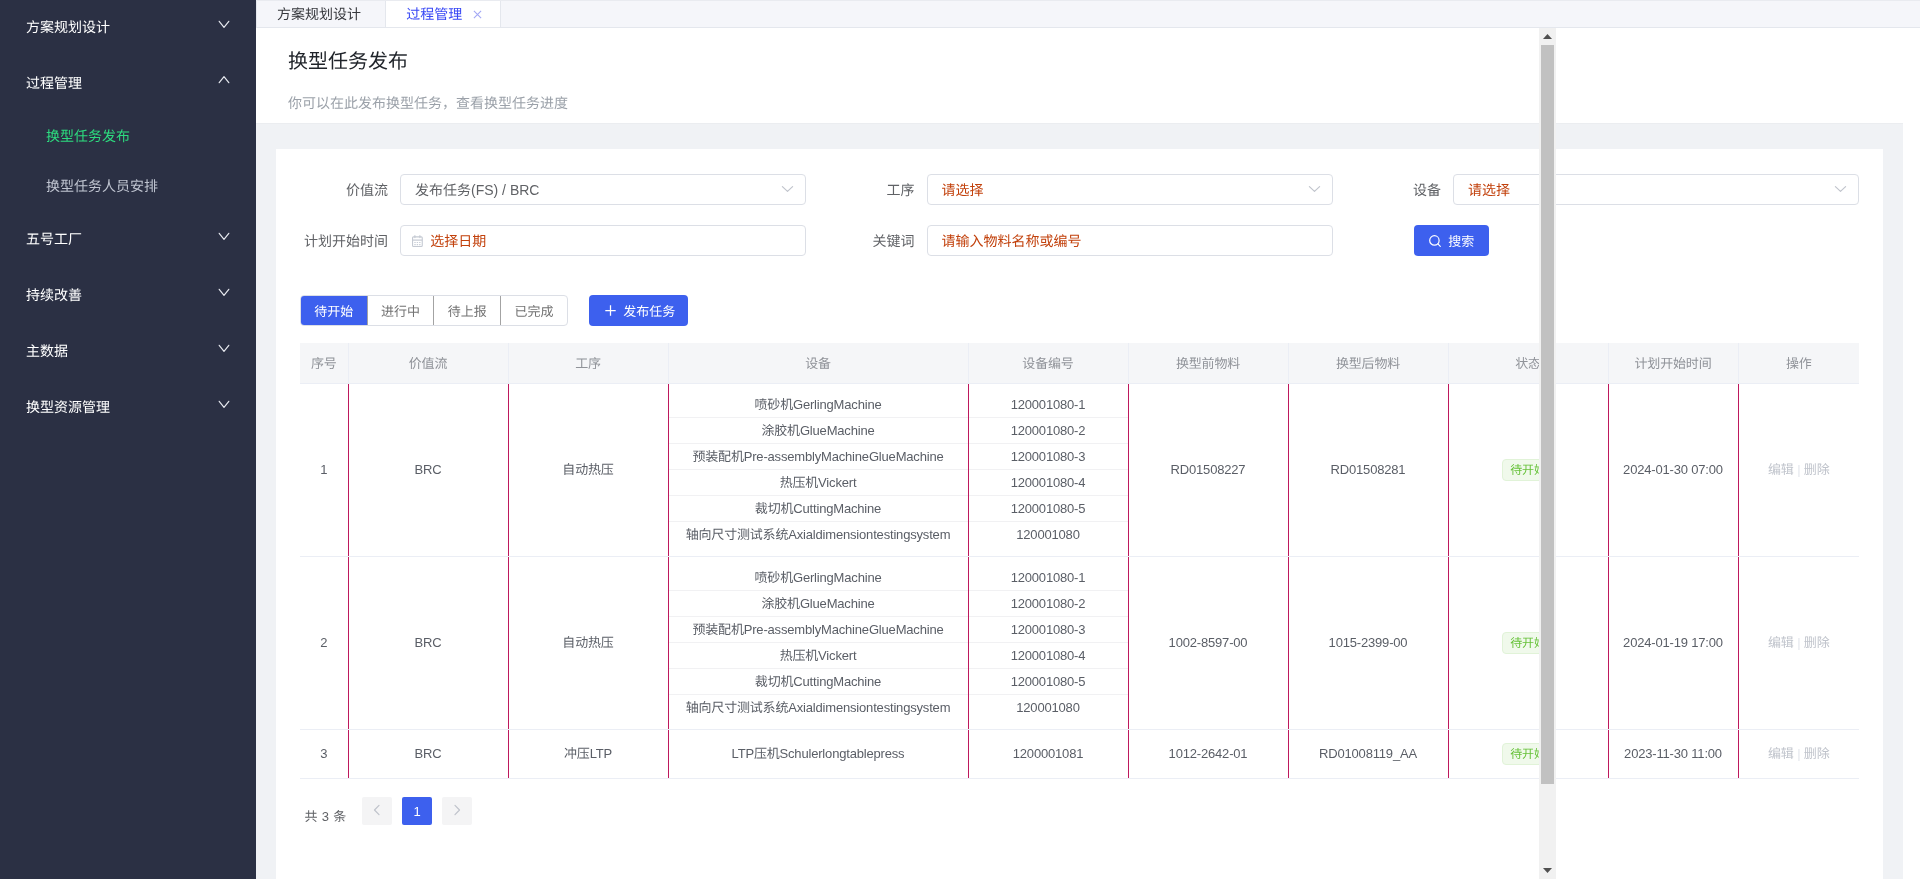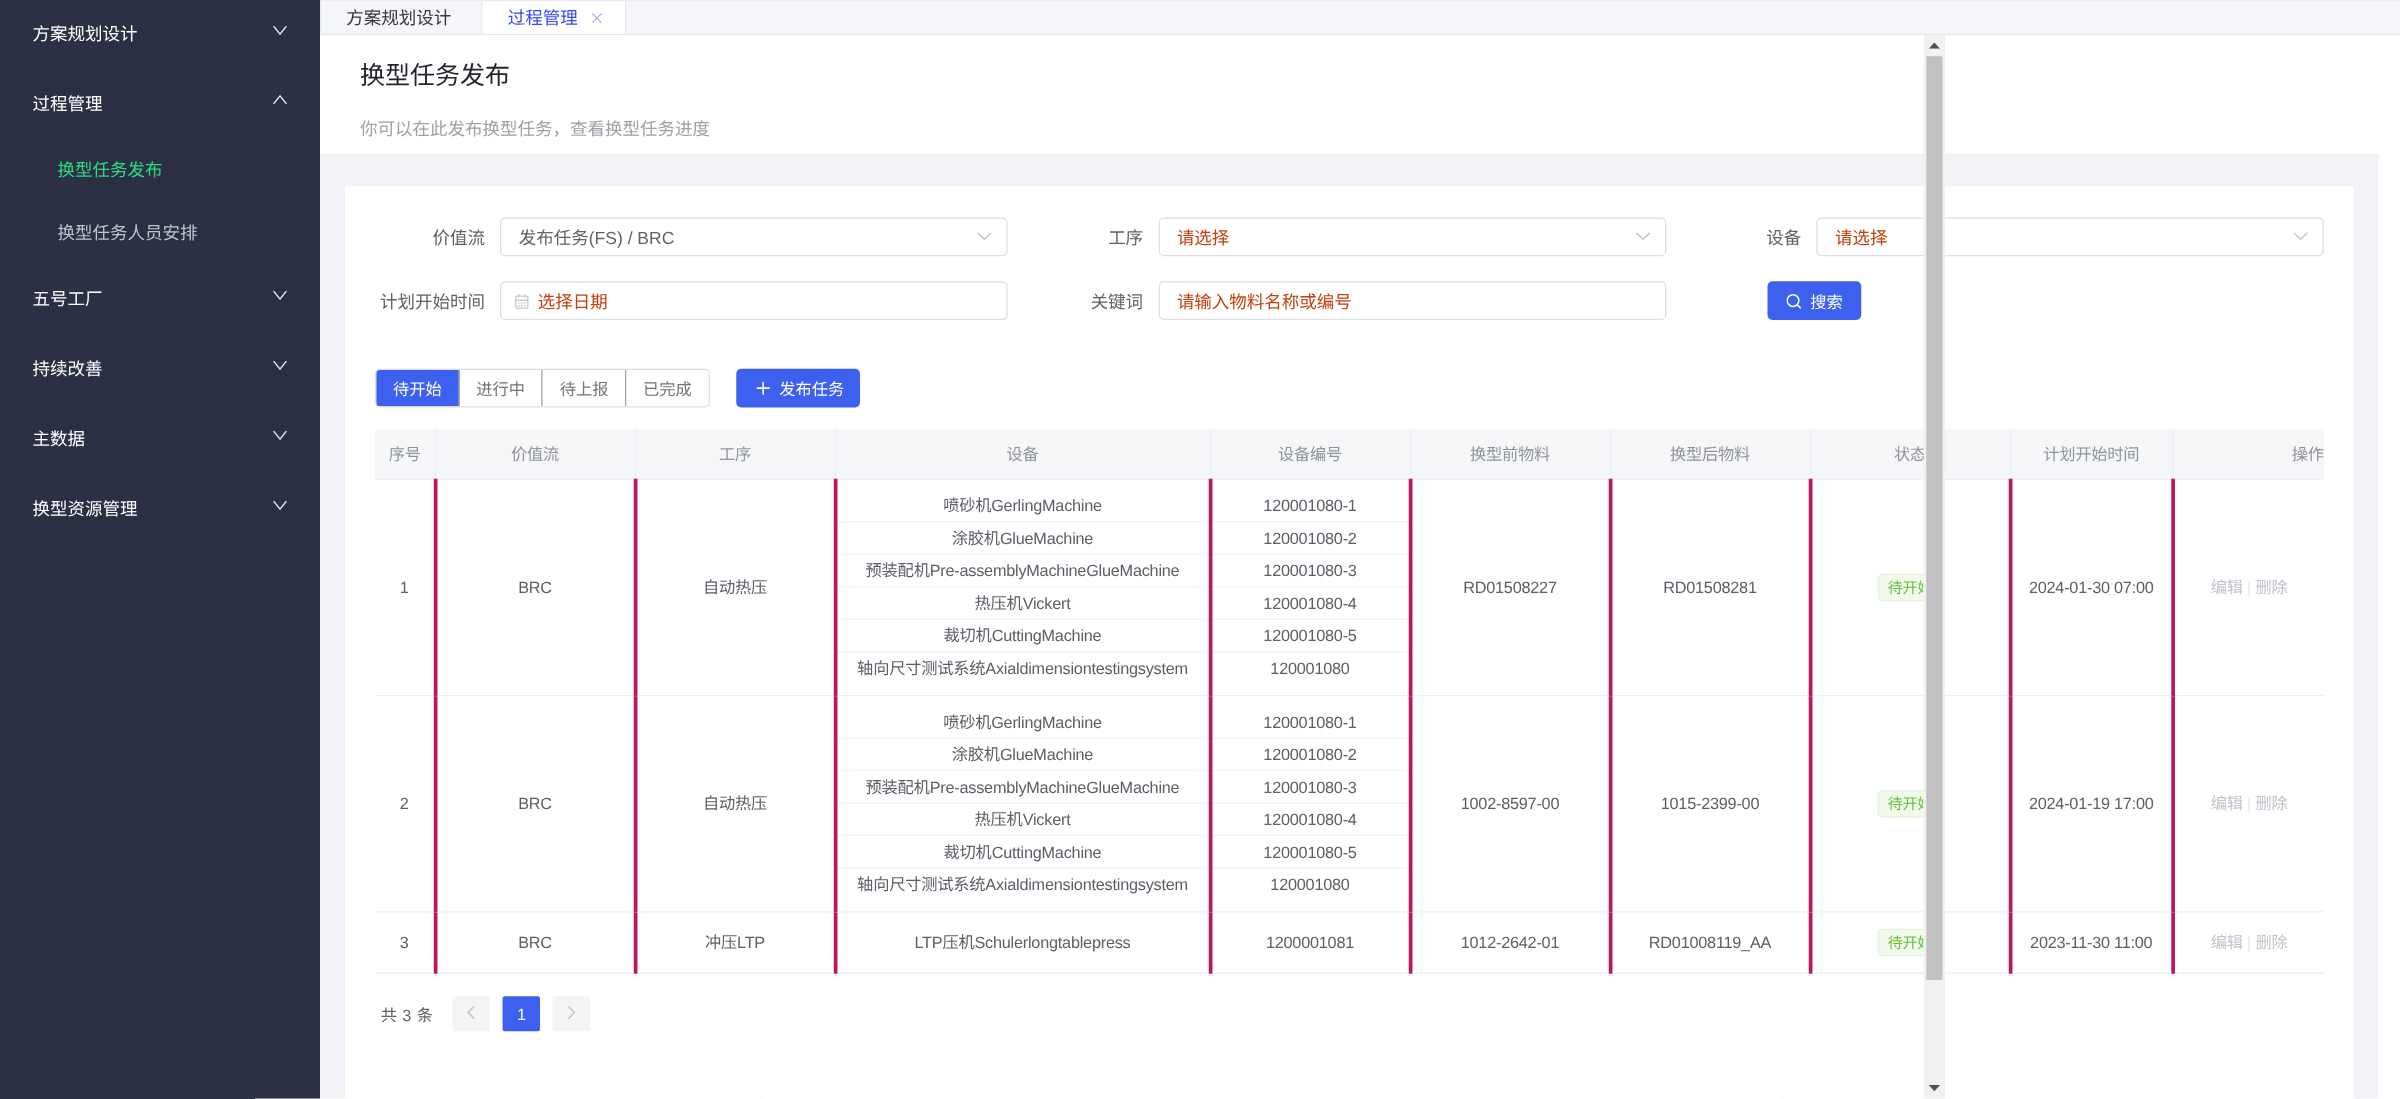--- a/index.html
+++ b/index.html
@@ -53,33 +53,33 @@
 .seg-item:first-child{border-left:none;}
 .seg-item.active{background:#3d60ee;color:#fff;}
 .btn-publish{margin-left:21.5px;height:31px;background:#3d60ee;border-radius:4px;color:#fff;font-size:13px;display:flex;align-items:center;padding:0 13px 0 16px;cursor:pointer;line-height:1;}
 .btn-publish .picon{margin-right:7px;display:block;line-height:0;}
 .btn-publish>span:last-child{position:relative;top:1px;}
 .btn-search>span:last-child{position:relative;top:-0.5px;}
 
 
 .tbl{width:1559px;border-collapse:collapse;table-layout:fixed;margin-top:17px;font-size:13px;color:#5a5e66;letter-spacing:-0.18px;}
 .tbl th{height:40px;background:#f5f6f8;color:#909399;font-weight:normal;border-bottom:1px solid #ebeef5;border-right:1px solid #ebeef5;}
-.tbl th:last-child{border-right:none;text-align:right;}
-.tbl td{border-bottom:1px solid #ebeef5;border-right:3px solid #be185d;text-align:center;padding:11px 0;line-height:26px;}
+.tbl th:last-child{border-right:none;}
+.tbl td{border-bottom:1px solid #ebeef5;border-right:1px solid #be185d;text-align:center;padding:11px 0;line-height:26px;}
 .tbl td:last-child{border-right:none;}
 
 .subcell{padding:8px 0 !important;vertical-align:middle;}
 .subrow{height:26px;line-height:26px;border-bottom:1px solid #f1f1f3;}
 .subrow:last-child{border-bottom:none;}
 .tag{display:inline-block;height:22px;line-height:20px;padding:0 7.5px;font-size:12px;color:#67c23a;background:#f0f9eb;border:1px solid #e1f3d8;border-radius:4px;}
 .op a{color:#c0c4cc;text-decoration:none;cursor:pointer;}
 .op .bar{color:#e4e7ed;margin:0 3.5px;}
 
 
-.pager{display:flex;align-items:center;margin-top:18.5px;font-size:13px;color:#606266;padding-left:4.5px;}
+.pager{display:flex;align-items:flex-end;margin-top:18.5px;font-size:13px;color:#606266;padding-left:4.5px;}
 .pg-total{margin-right:15.5px;letter-spacing:0.35px;}
 .pg-btn{width:30px;height:28px;background:#f4f4f5;border-radius:2px;display:flex;align-items:center;justify-content:center;margin-right:10px;cursor:pointer;color:#c0c4cc;}
 .pg-num{width:30px;height:28px;background:#3d60ee;color:#fff;border-radius:2px;display:flex;align-items:center;justify-content:center;margin-right:10px;font-size:13px;cursor:pointer;}
 
 
 .sbar{position:absolute;right:0;top:28px;width:17px;height:851px;background:#f1f1f1;}
 .sbar .arrow{position:absolute;left:0;width:17px;height:17px;display:flex;align-items:center;justify-content:center;}
 .sbar .arrow.up{top:0;}
 .sbar .arrow.down{bottom:0;}
 .sbar .thumb{position:absolute;left:2px;width:13px;background:#c1c1c1;}

